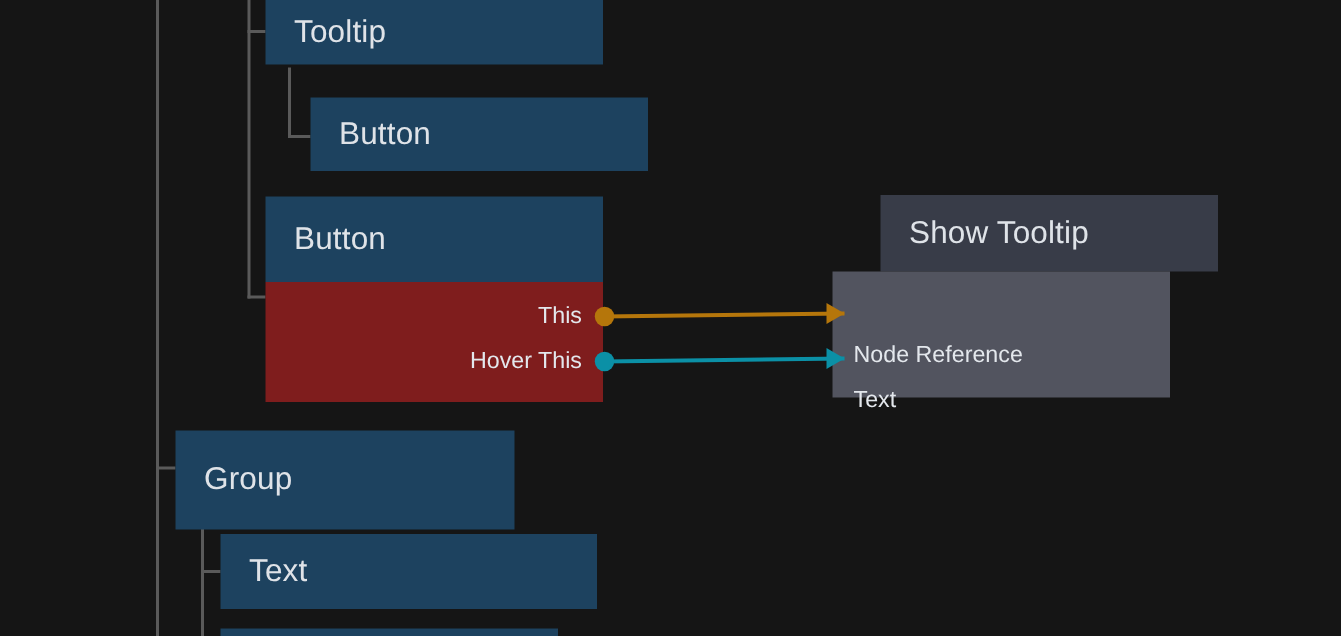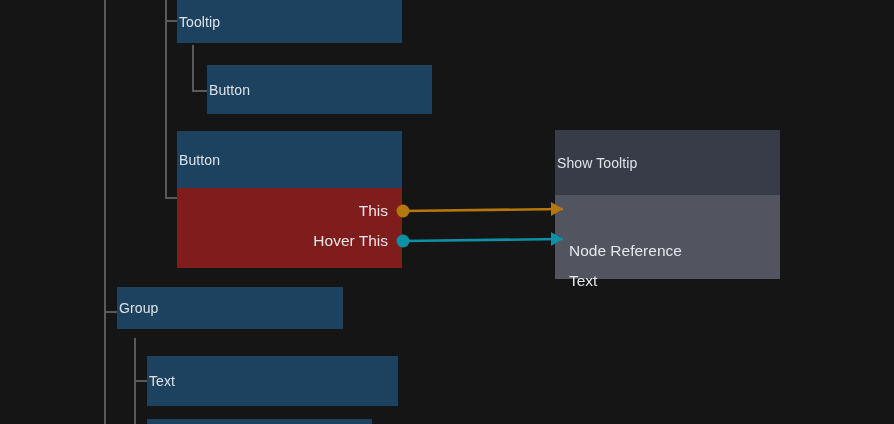--- a/index.html
+++ b/index.html
@@ -28,23 +28,23 @@
   }
   .node {
     position: absolute;
     box-sizing: border-box;
   }
   .node-header {
     box-sizing: border-box;
     width: 100%;
     display: flex;
     align-items: center;
-    padding-left: 2px;
+    padding-left: 19px;
     color: #dfe3e8;
-    font-size: 14px;
+    font-size: 21px;
     letter-spacing: 0.1px;
   }
   .node-body {
     box-sizing: border-box;
     width: 100%;
     position: relative;
   }
   .node.scene .node-header { background: #1d425f; }
   .node.scene .node-body  { background: #7f1d1d; }
   .node.logic .node-header { background: #383c48; }
@@ -104,32 +104,32 @@
         <div class="node-body" style="height: 80px;">
           <div class="pin-row out" style="top: 12px;">
             <span>This</span>
           </div>
           <div class="pin-row out" style="top: 42px;">
             <span>Hover This</span>
           </div>
         </div>
       </div>
       <div class="node logic" style="left: 555px; top: 130px; width: 225px;">
-        <div class="node-header" style="height: 65px;">Show Tooltip</div>
+        <div class="node-header" style="height: 51px; margin-left: 32px;">Show Tooltip</div>
         <div class="node-body" style="height: 84px;">
           <div class="pin-row in" style="top: 17px;">
             <span>Node Reference</span>
           </div>
           <div class="pin-row in" style="top: 47px;">
             <span>Text</span>
           </div>
         </div>
       </div>
       <div class="node scene" style="left: 117px; top: 287px; width: 226px;">
-        <div class="node-header" style="height: 42px;">Group</div>
+        <div class="node-header" style="height: 66px;">Group</div>
       </div>
       <div class="node scene" style="left: 147px; top: 356px; width: 251px;">
         <div class="node-header" style="height: 50px;">Text</div>
       </div>
       <div class="node scene" style="left: 147px; top: 419px; width: 225px;">
         <div class="node-header" style="height: 5px;"></div>
       </div>
     </div>
   <svg class="wires" id="wire-layer">
       <line x1="402" y1="211" x2="563" y2="209" stroke="#b5760b" stroke-width="2.6"></line>

